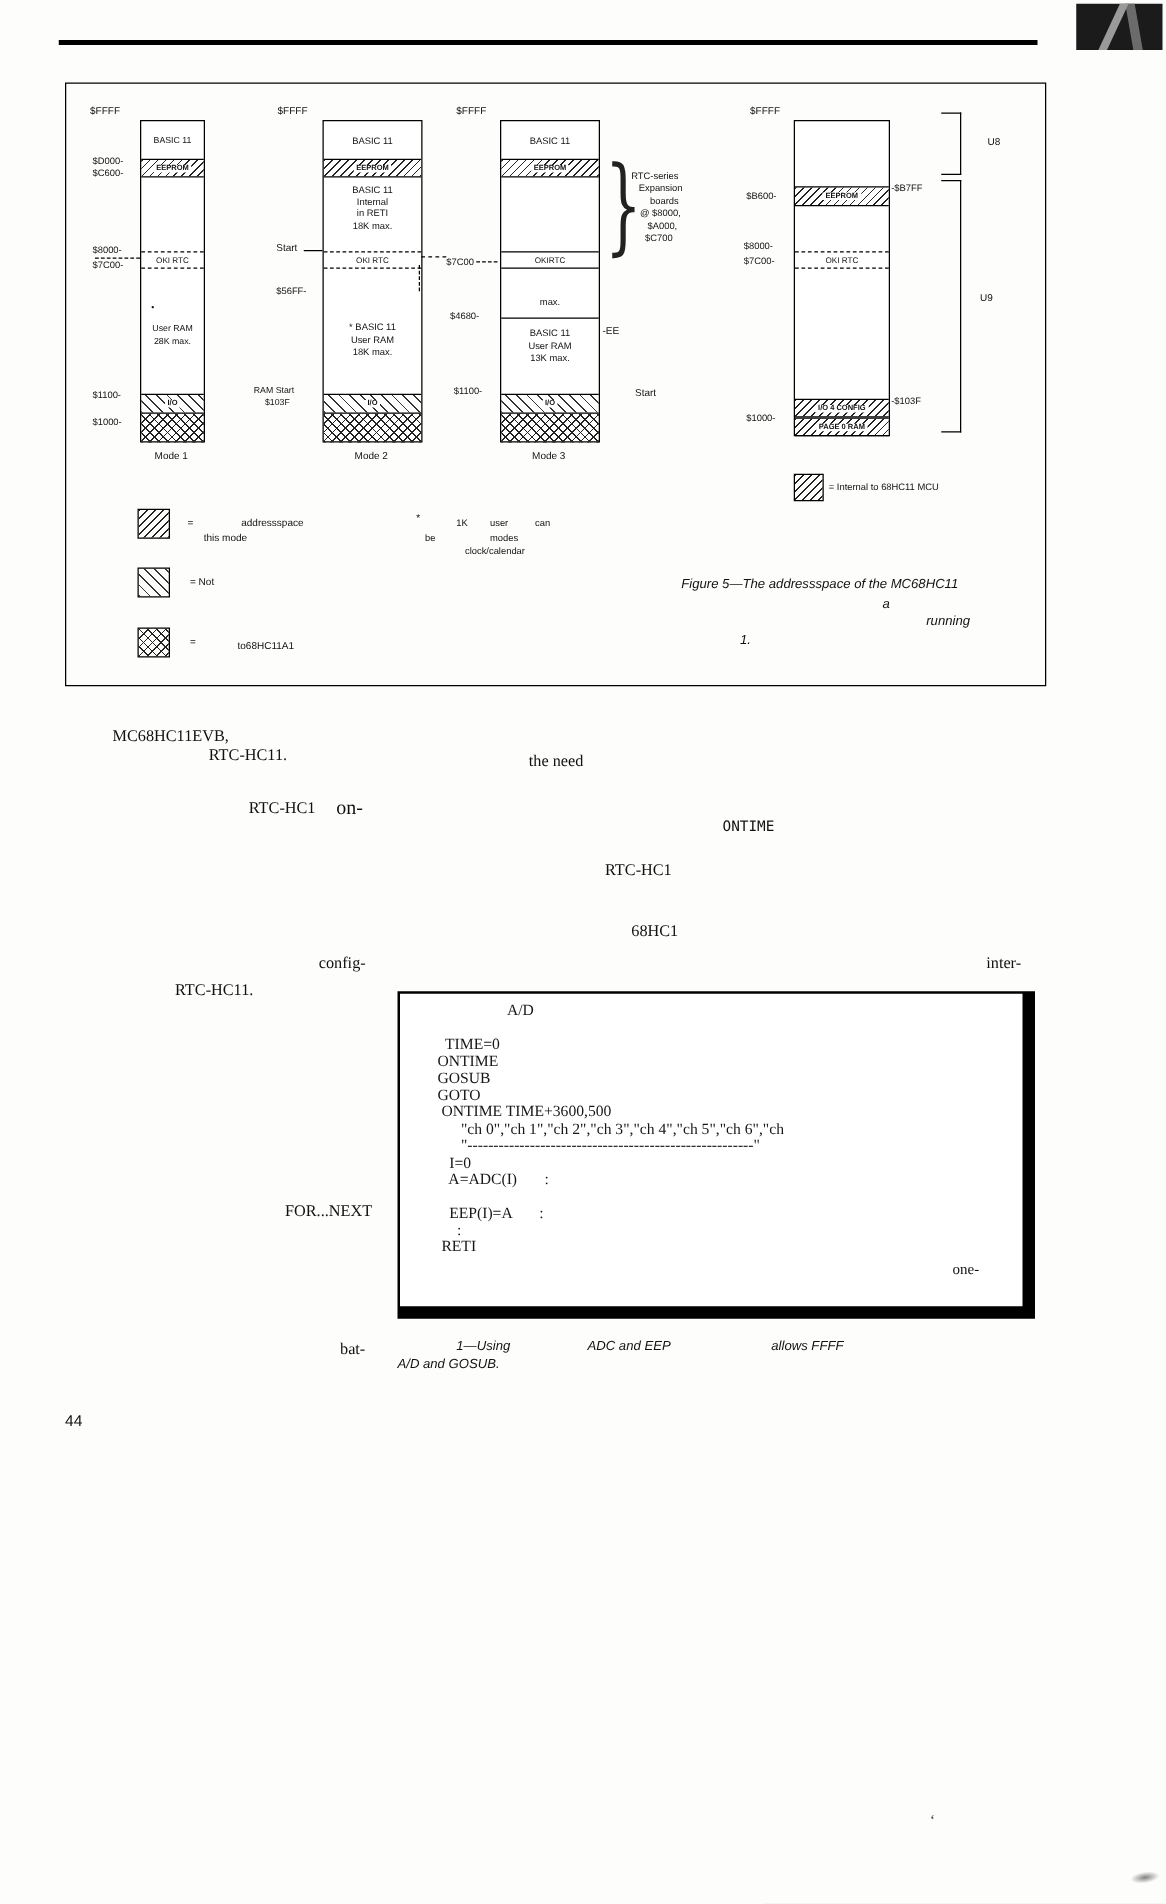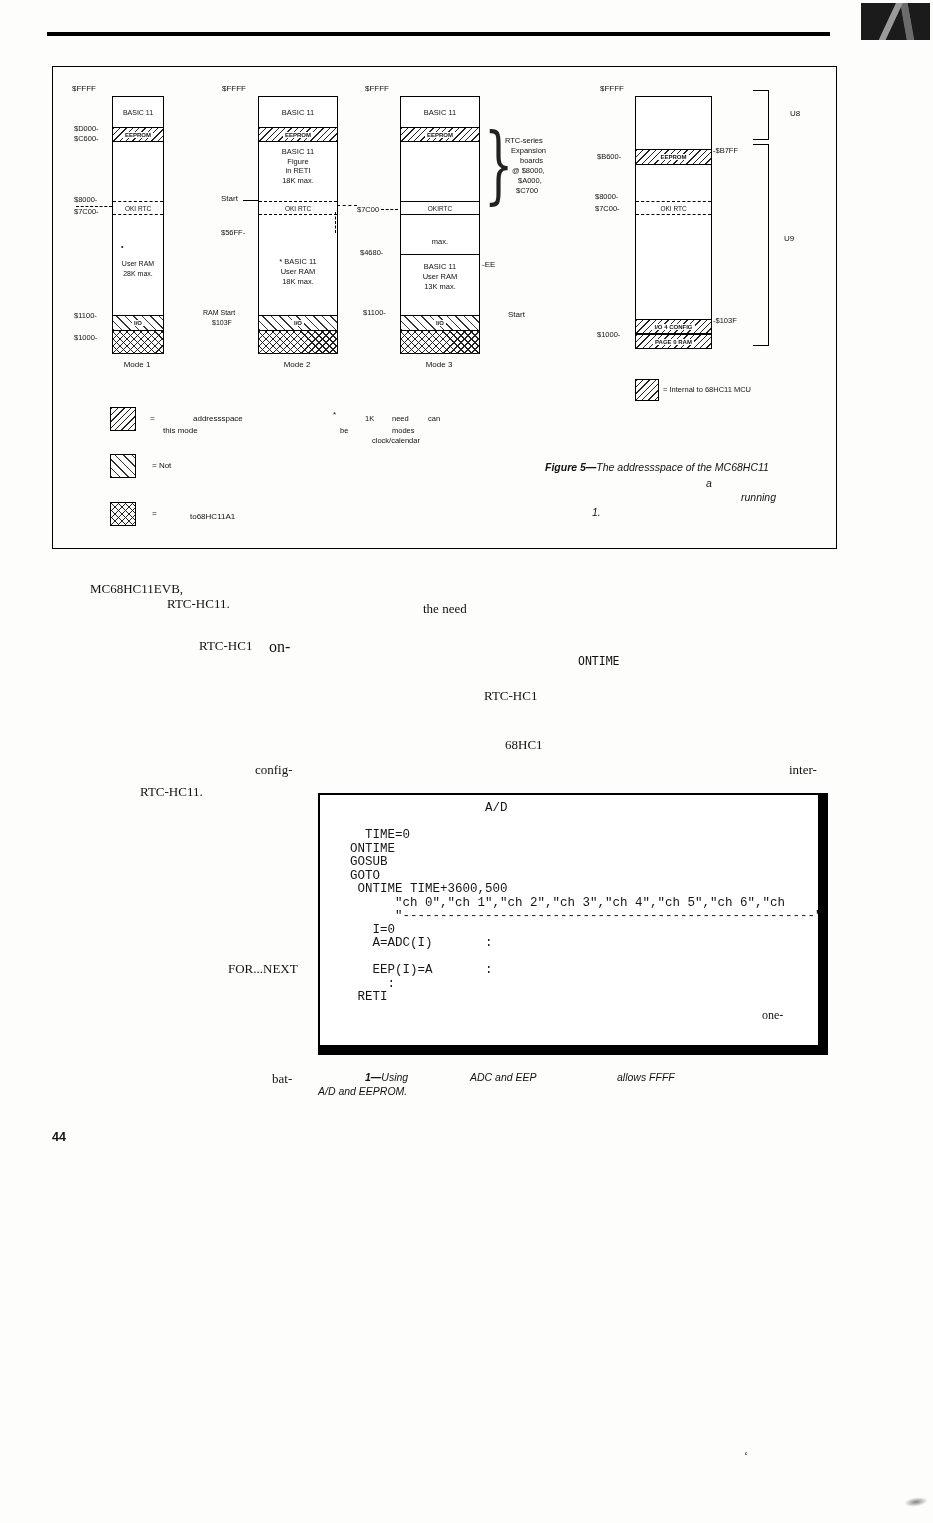--- a/index.html
+++ b/index.html
@@ -2,34 +2,34 @@
 <html><head>
 <meta charset="utf-8">
 <style>
   html,body{margin:0;padding:0;background:#e8e8e8}
   .page{position:relative;width:933px;height:1523px;background:#fdfdfb;overflow:hidden;
         font-family:"Liberation Sans",sans-serif;color:#111}
   .abs{position:absolute;white-space:nowrap}
   .ser{font-family:"Liberation Serif",serif}
   .mono{font-family:"DejaVu Sans Mono",monospace}
   .it{font-style:italic}
-  .b{font-weight:700}
+  .b{font-weight:400}
   .ctr{text-align:center}
   .col{position:absolute;border:1px solid #000;background:#fff}
   .row{position:absolute;left:0;right:0;display:flex;align-items:center;justify-content:center}
   .chip{background:#fff;padding:0 2px;font-weight:700;line-height:1}
   .hatchA{background-image:repeating-linear-gradient(135deg,#222 0,#222 1px,transparent 1px,transparent 4.5px)}
   .hatchB{background-image:repeating-linear-gradient(45deg,#333 0,#333 1px,transparent 1px,transparent 6px)}
   .hatchX{background-image:repeating-linear-gradient(45deg,#222 0,#222 1px,transparent 1px,transparent 5px),
                           repeating-linear-gradient(135deg,#222 0,#222 1px,transparent 1px,transparent 5px)}
   .lineS{border-top:1px solid #000;height:0}
   .lineD{border-top:1px dashed #000;height:0}
   .vlineD{border-left:1px dashed #000;width:0}
   .f6{font-size:6px}.f65{font-size:6.5px}.f7{font-size:7px}.f75{font-size:7.5px}.f8{font-size:8px}
-  pre.code{margin:0;padding:7px 0 0 30px;font-family:Liberation Mono, monospace;
+  pre.code{margin:0;padding:7px 0 0 30px;font-family:Liberation Serif, serif;
            font-size:12.5px;line-height:13.5px;color:#161616}
 </style>
 </head>
 <body>
 
 <div class="page">
 
   <div class="abs" style="left:47px;top:32px;width:783px;height:4px;background:#000"></div>
   <div class="abs" style="left:861px;top:3px;width:69px;height:37px;background:#1b1b1b;
               background-image:linear-gradient(115deg,transparent 40%,#9a9a9a 41%,#9a9a9a 48%,transparent 49%),
@@ -72,21 +72,21 @@
   <span class="abs f8" style="left:222px;top:84px">$FFFF</span>
   <div class="col" style="left:258px;top:96px;width:78px;height:256px">
     <div class="row f75" style="top:0;height:30px;border-bottom:1px solid #000">
       <span>BASIC 11</span>
     </div>
     <div class="row hatchA" style="top:31px;height:13px;border-bottom:1px solid #000">
       <span class="chip f6">EEPROM</span>
     </div>
     <div class="abs ctr f75" style="left:0;right:0;top:50px;line-height:9.5px;white-space:normal">
       <span>BASIC 11</span><br>
-      <span>Figure</span><br>
+      <span>Internal</span><br>
       <span>in RETI</span><br>
       <span>18K max.</span>
     </div>
     <div class="row f65" style="top:104px;height:12px;border-top:1px dashed #000;border-bottom:1px dashed #000">
       <span>OKI RTC</span>
     </div>
     <div class="abs ctr f75" style="left:0;right:0;top:160px;line-height:10px;white-space:normal">
       <span>* BASIC 11</span><br>
       <span>User RAM</span><br>
       <span>18K max.</span>
@@ -177,21 +177,21 @@
   <span class="abs f8" style="left:784px;top:234px">U9</span>
   <div class="abs hatchA" style="left:635px;top:379px;width:22px;height:20px;border:1px solid #000"></div>
   <span class="abs f75" style="left:663px;top:385px">= Internal to 68HC11 MCU</span>
 
   <div class="abs hatchA" style="left:110px;top:407px;width:24px;height:22px;border:1px solid #000"></div>
   <span class="abs f8" style="left:150px;top:414px">=</span>
   <span class="abs f8" style="left:193px;top:414px">addressspace</span>
   <span class="abs f8" style="left:163px;top:426px">this mode</span>
   <span class="abs f8" style="left:333px;top:410px">*</span>
   <span class="abs f75" style="left:365px;top:414px">1K</span>
-  <span class="abs f75" style="left:392px;top:414px">need</span>
+  <span class="abs f75" style="left:392px;top:414px">user</span>
   <span class="abs f75" style="left:428px;top:414px">can</span>
   <span class="abs f75" style="left:340px;top:426px">be</span>
   <span class="abs f75" style="left:392px;top:426px">modes</span>
   <span class="abs f75" style="left:372px;top:436px">clock/calendar</span>
   <div class="abs hatchB" style="left:110px;top:454px;width:24px;height:22px;border:1px solid #000"></div>
   <span class="abs f8" style="left:152px;top:461px">= Not</span>
   <div class="abs hatchX" style="left:110px;top:502px;width:24px;height:22px;border:1px solid #000"></div>
   <span class="abs f8" style="left:152px;top:509px">=</span>
   <span class="abs f8" style="left:190px;top:512px">to68HC11A1</span>
 
@@ -234,20 +234,20 @@
      :
  RETI</pre>
     <span class="abs ser" style="left:442px;top:213px;font-size:12px">one-</span>
   </div>
 
   <span class="abs" style="left:365px;top:1071px;font-size:10.5px">
     <span class="b it">1—</span><span class="it">Using</span>
   </span>
   <span class="abs it" style="left:470px;top:1071px;font-size:10.5px">ADC and EEP</span>
   <span class="abs it" style="left:617px;top:1071px;font-size:10.5px">allows FFFF</span>
-  <span class="abs it" style="left:318px;top:1085px;font-size:10.5px">A/D and EEPROM.</span>
+  <span class="abs it" style="left:318px;top:1085px;font-size:10.5px">A/D and GOSUB.</span>
 
   <span class="abs b" style="left:52px;top:1130px;font-size:12.5px">44</span>
   <span class="abs ser" style="left:744px;top:1449px;font-size:12px;color:#333">‘</span>
   <div class="abs" style="left:903px;top:1497px;width:26px;height:10px;transform:rotate(-8deg);opacity:.75;
               background:radial-gradient(closest-side,#5a5a5a,rgba(90,90,90,0) 90%)"></div>
 
 </div>
 
 </body></html>

